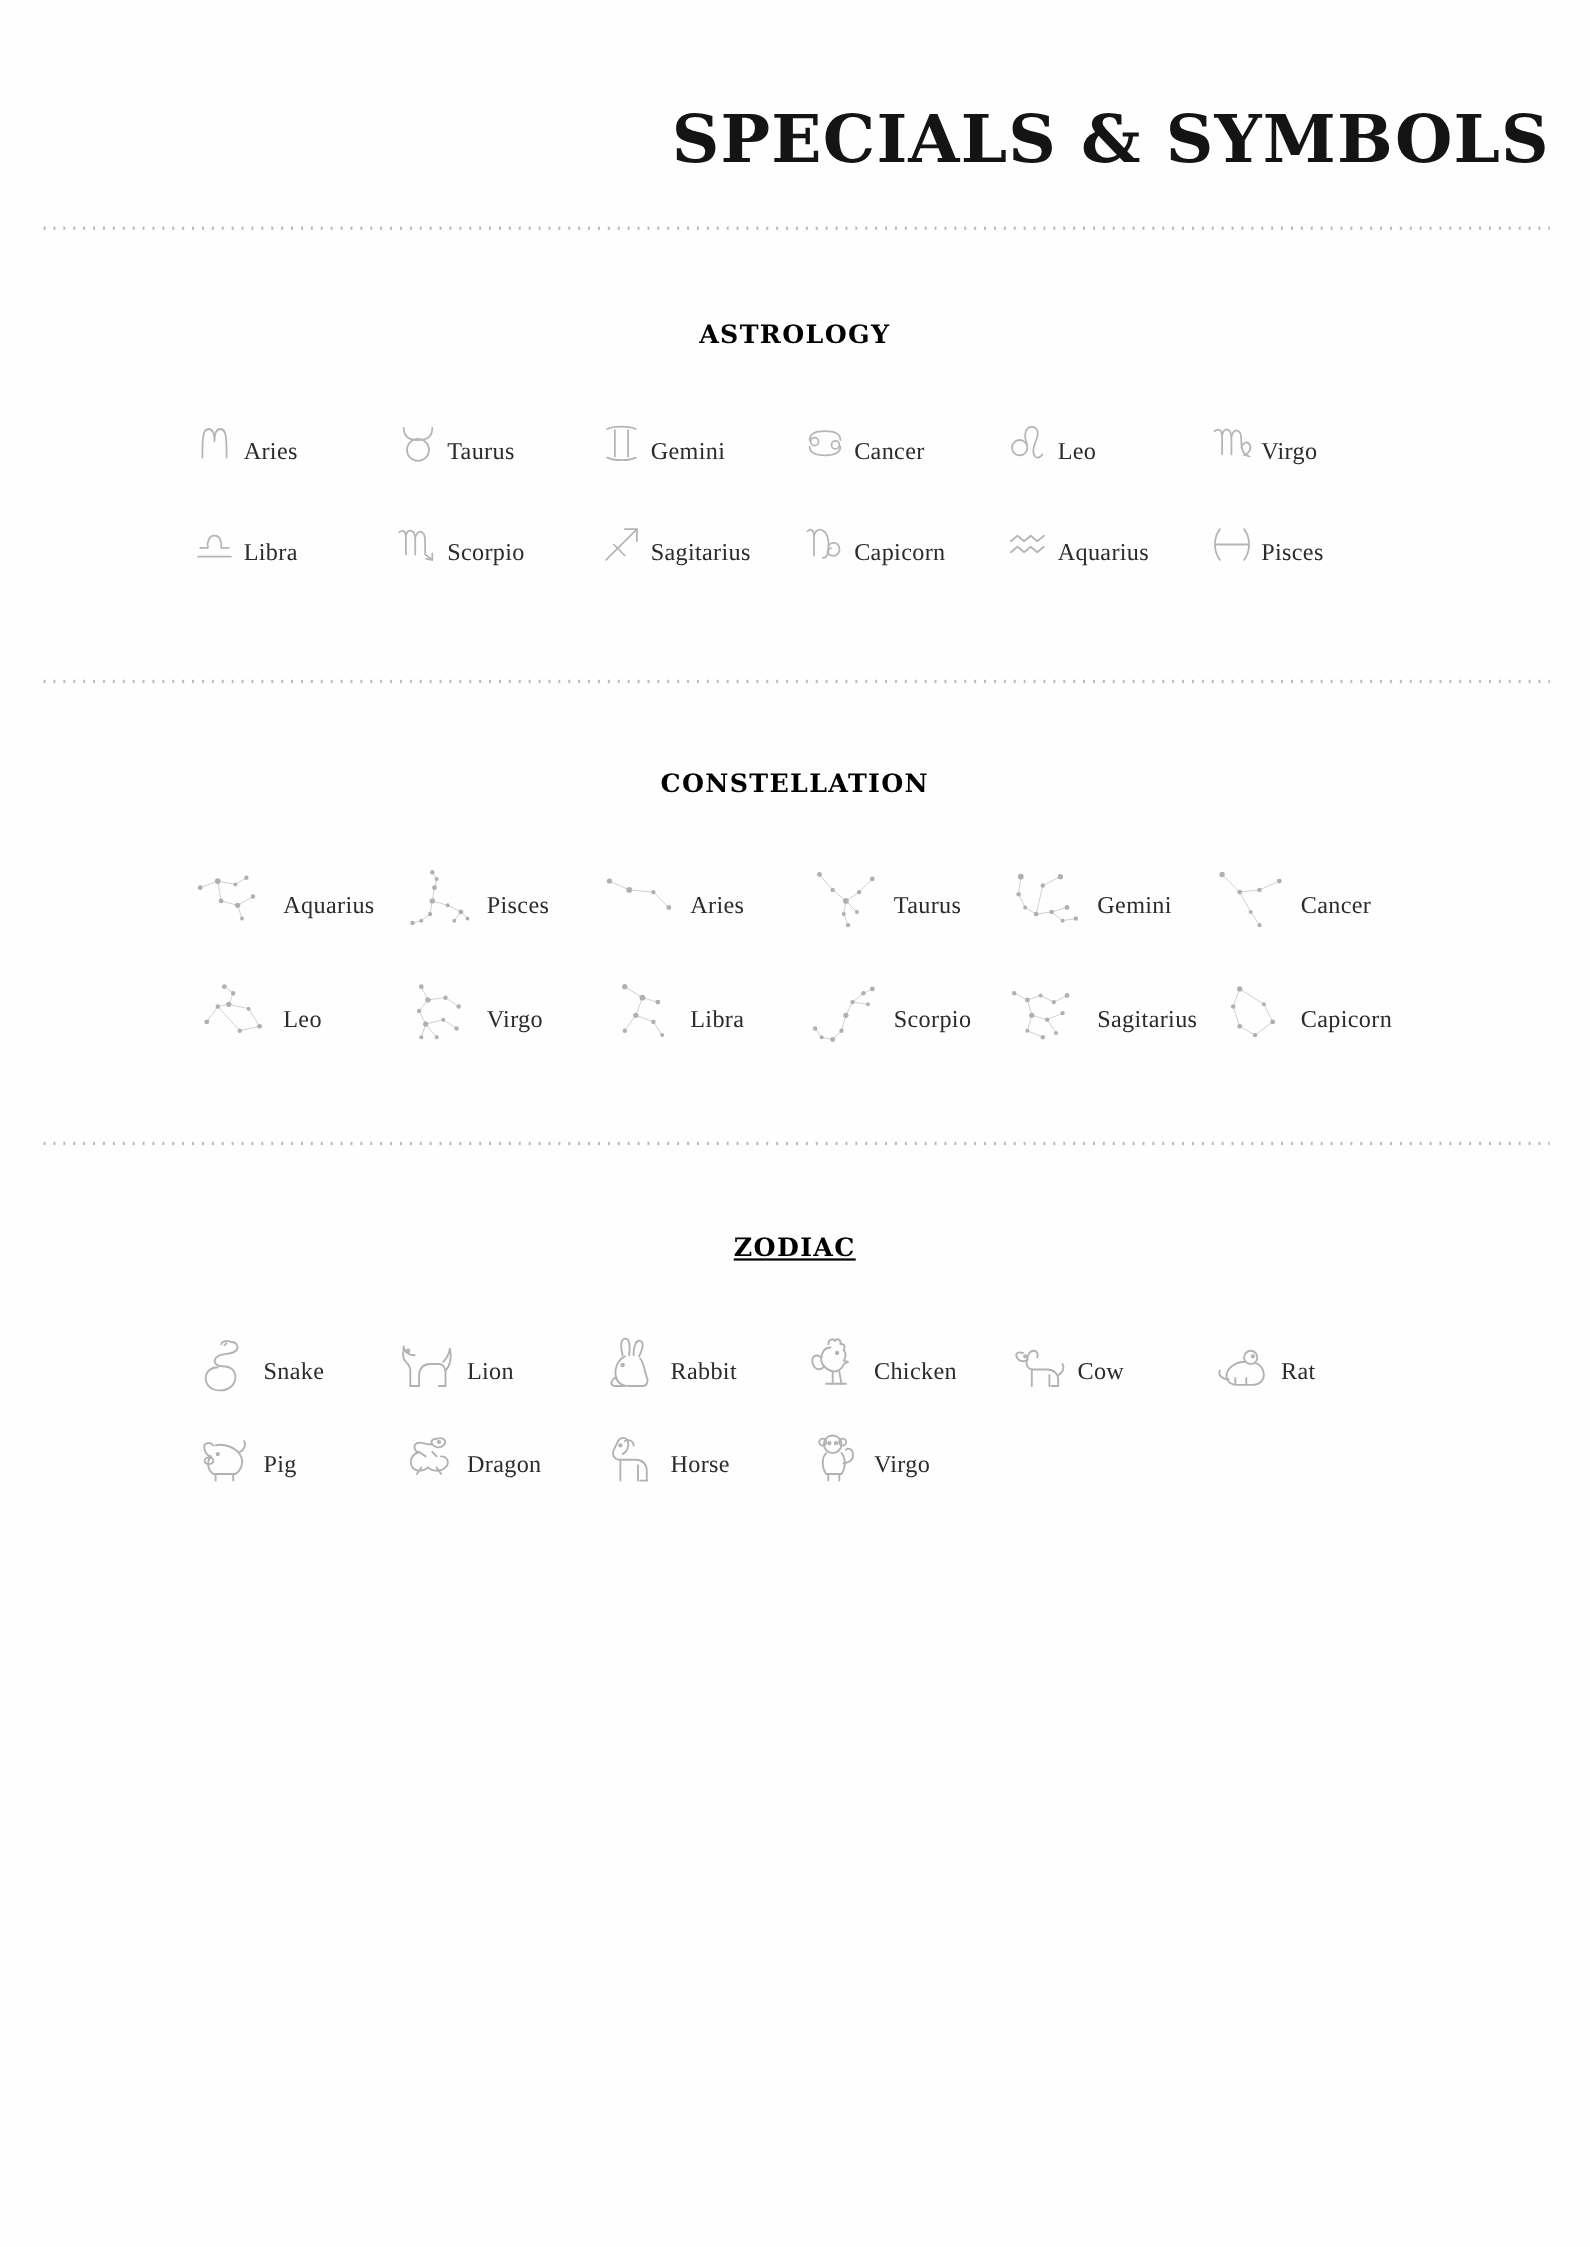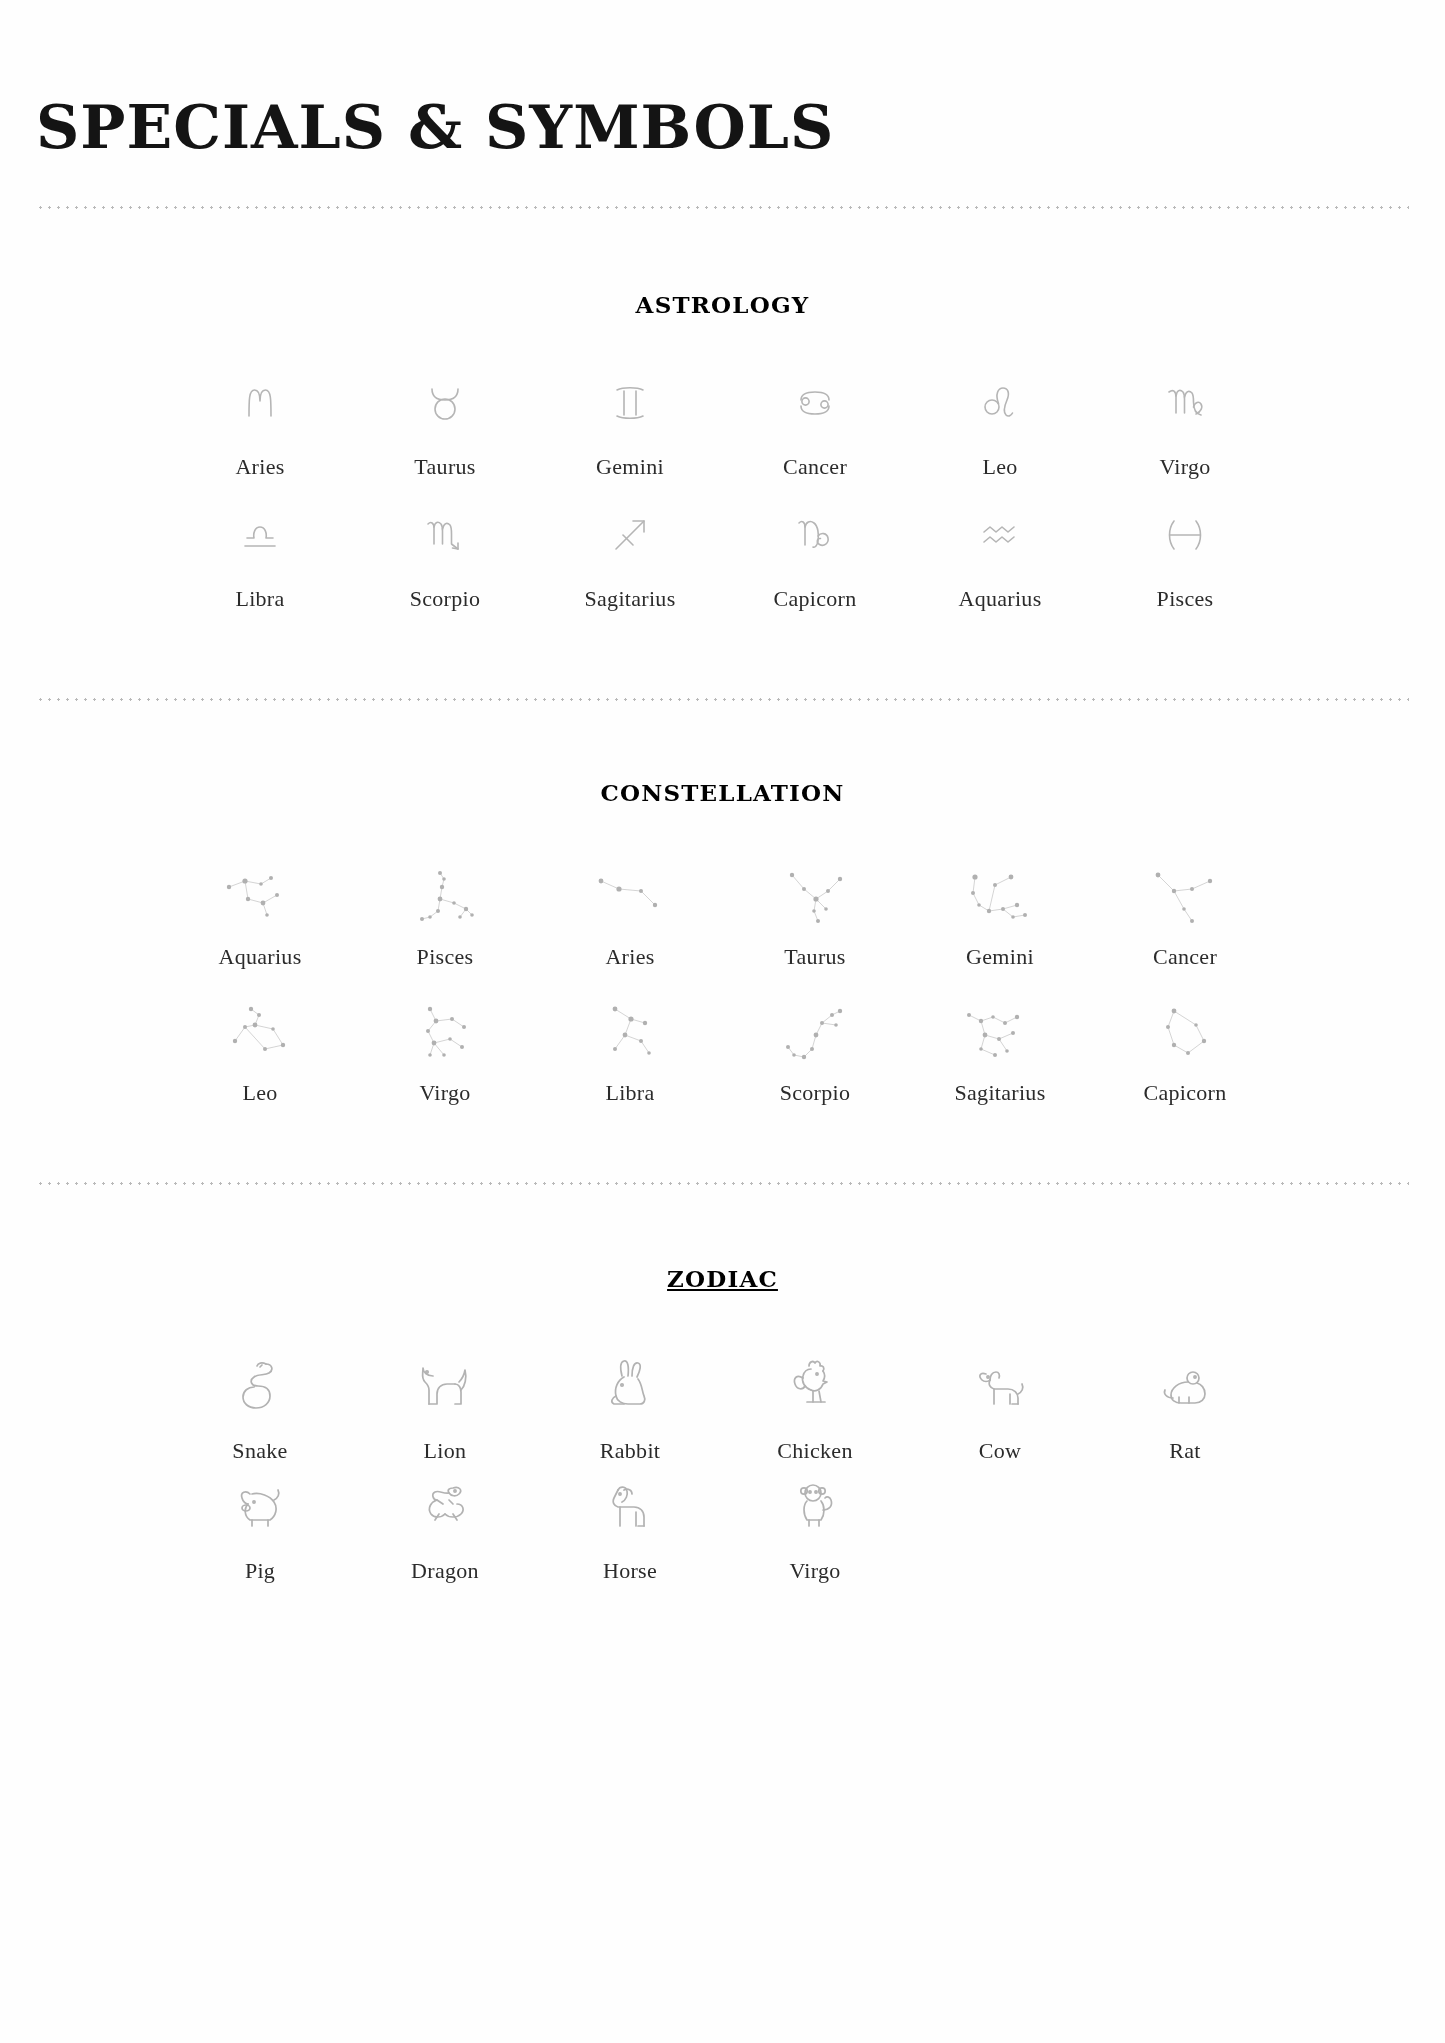--- a/index.html
+++ b/index.html
@@ -16,21 +16,21 @@
   }
   .page {
     width: 1445px;
     height: 2043px;
     position: relative;
     background: #fefefe;
     box-sizing: border-box;
     padding: 0 36px;
   }
   .page-title {
-    text-align: left;
+    text-align: right;
     font-family: "DejaVu Serif", serif;
     font-weight: 700;
     font-size: 60px;
     letter-spacing: 1px;
     margin: 0;
     padding-top: 92px;
     color: #141414;
   }
   .divider {
     margin-top: 44px;
@@ -61,21 +61,21 @@
     grid-template-columns: repeat(6, 1fr);
     margin: 0 auto;
     width: 1110px;
   }
   .sec-astrology .grid { margin-top: 48px; row-gap: 18px; }
   .sec-constellation .grid { margin-top: 56px; row-gap: 28px; }
   .sec-zodiac .grid { margin-top: 52px; }
 
   .cell {
     display: flex;
-    flex-direction: column;
+    flex-direction: row;
     align-items: center;
     justify-content: flex-start;
   }
   .glyph {
     height: 74px;
     display: flex;
     align-items: center;
     justify-content: center;
   }
   .sec-constellation .glyph { height: 76px; }

